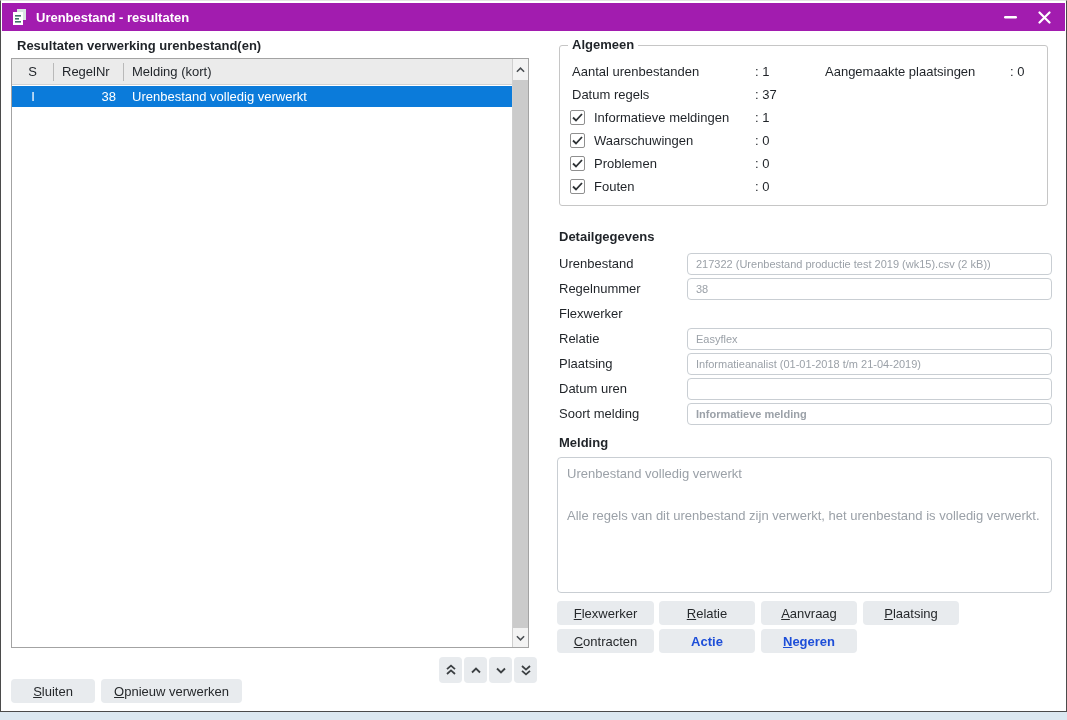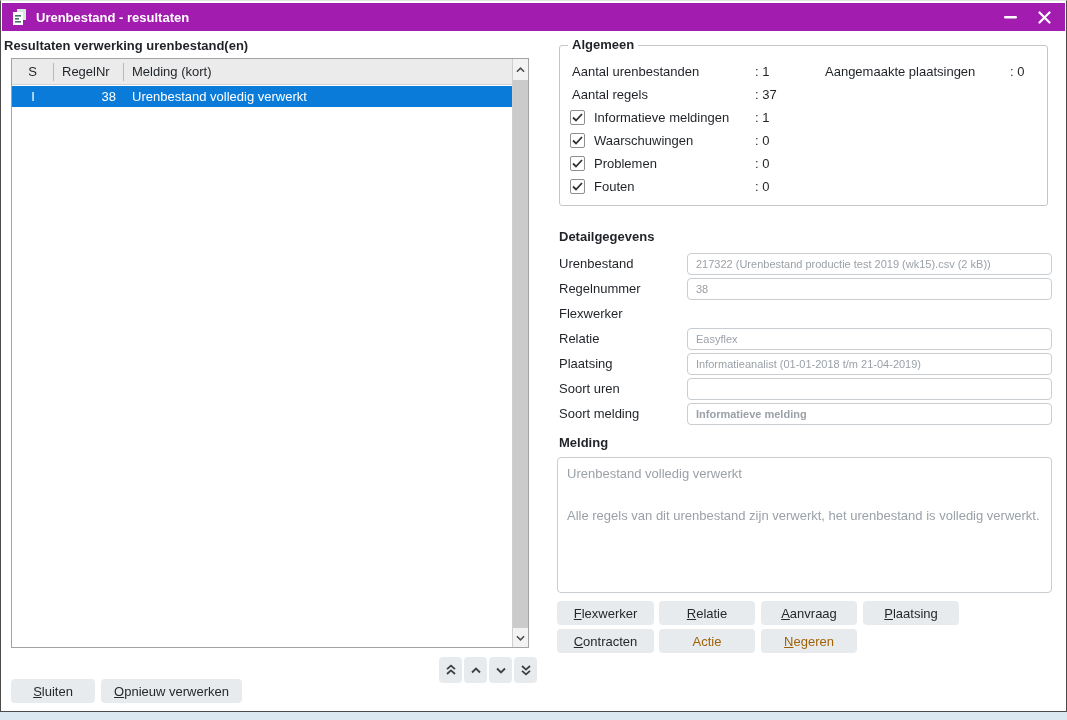--- a/index.html
+++ b/index.html
@@ -19,21 +19,21 @@
     position: absolute; left: 1px; right: 1px; top: 2px; height: 28px;
     background: #a21caf; display: flex; align-items: center;
   }
   .titlebar .app-icon { margin-left: 9px; width: 17px; height: 18px; flex: 0 0 auto; }
   .titlebar .title { color: #ffffff; font-weight: bold; margin-left: 8px; flex: 1 1 auto; }
   .tb-btn {
     width: 34px; height: 28px; display: flex; align-items: center; justify-content: center;
     cursor: pointer;
   }
   
-  .left-heading { position: absolute; left: 3px; top: 37px; font-weight: bold; }
+  .left-heading { position: absolute; left: 16px; top: 37px; font-weight: bold; }
   .table {
     position: absolute; left: 10px; top: 57px; width: 518px; height: 590px;
     border: 1px solid #a3a3a3; background: #ffffff;
   }
   .thead {
     position: absolute; left: 0; top: 0; right: 16px; height: 26px;
     background: #ebebeb; display: flex; align-items: center;
     border-bottom: 1px solid #d2d2d2;
   }
   .th { padding: 0 8px; height: 18px; line-height: 18px; }
@@ -55,21 +55,21 @@
   .vs-btn { position: absolute; left: 0; right: 0; height: 21px; display:flex; align-items:center; justify-content:center; cursor: pointer; }
   .vs-up { top: 0; }
   .vs-down { bottom: 0; height: 19px; }
   .vs-thumb { position: absolute; left: 0; right: 0; top: 21px; bottom: 19px; background: #cbcbcb; cursor: pointer; }
   
   .btn {
     background: #e8ebee; border: none; border-radius: 4px;
     font-family: "Liberation Sans", sans-serif; font-size: 13px; color: #26292c;
     display: flex; align-items: center; justify-content: center; cursor: pointer;
   }
-  .btn[disabled], .btn.disabled { color: #a16207; cursor: default; }
+  .btn[disabled], .btn.disabled { color: #1d4ed8; cursor: default; font-weight: bold; }
   .nav-btn { position: absolute; width: 23px; height: 26px; top: 656px; }
   .footer-btn { position: absolute; top: 678px; height: 24px; }
   
   .groupbox {
     position: absolute; left: 558px; top: 44px; width: 489px; height: 161px;
     border: 1px solid #c6c6c6; border-radius: 3px;
   }
   .groupbox-legend {
     position: absolute; left: 8px; top: -9px; background: #ffffff;
     padding: 0 4px; font-weight: bold;
@@ -181,21 +181,21 @@
   <div class="groupbox">
     <div class="groupbox-legend">Algemeen</div>
     <div class="gb-rows">
       <div class="gb-row">
         <span class="gb-label-wide">Aantal urenbestanden</span>
         <span>: 1</span>
         <span>Aangemaakte plaatsingen</span>
         <span>: 0</span>
       </div>
       <div class="gb-row">
-        <span class="gb-label-wide">Aantal regels</span>
+        <span class="gb-label-wide">Datum regels</span>
         <span>: 37</span>
       </div>
       <div class="gb-row">
         <span class="checkbox">
           <svg width="11" height="9" viewBox="0 0 11 9">
               <path d="M1 4.5 L4 7.5 L10 1" fill="none" stroke="#2e3235" stroke-width="1.8"></path>
             </svg>
         </span>
         <span class="gb-label">Informatieve meldingen</span>
         <span>: 1</span>
@@ -234,21 +234,21 @@
 
   <div class="field-label" style="top:252px;">Urenbestand</div>
   <input class="field-input" style="top: 252px;" readonly="" value="217322 (Urenbestand productie test 2019 (wk15).csv (2 kB))">
   <div class="field-label" style="top:277px;">Regelnummer</div>
   <input class="field-input" style="top: 277px;" readonly="" value="38">
   <div class="field-label" style="top:302px;">Flexwerker</div>
   <div class="field-label" style="top:327px;">Relatie</div>
   <input class="field-input" style="top: 327px;" readonly="" value="Easyflex">
   <div class="field-label" style="top:352px;">Plaatsing</div>
   <input class="field-input" style="top: 352px;" readonly="" value="Informatieanalist (01-01-2018 t/m 21-04-2019)">
-  <div class="field-label" style="top:377px;">Soort uren</div>
+  <div class="field-label" style="top:377px;">Datum uren</div>
   <input class="field-input" style="top: 377px;" readonly="" value="">
   <div class="field-label" style="top:402px;">Soort melding</div>
   <input class="field-input" style="top: 402px; font-weight: bold;" readonly="" value="Informatieve melding">
 
   <div class="section-title" style="left:558px; top:434px;">Melding</div>
   <div class="melding-box">Urenbestand volledig verwerkt
 
 Alle regels van dit urenbestand zijn verwerkt, het urenbestand is volledig verwerkt.</div>
 
   <button class="btn action-btn" style="left:556px; top:600px; width:97px;"><u>F</u>lexwerker</button>

